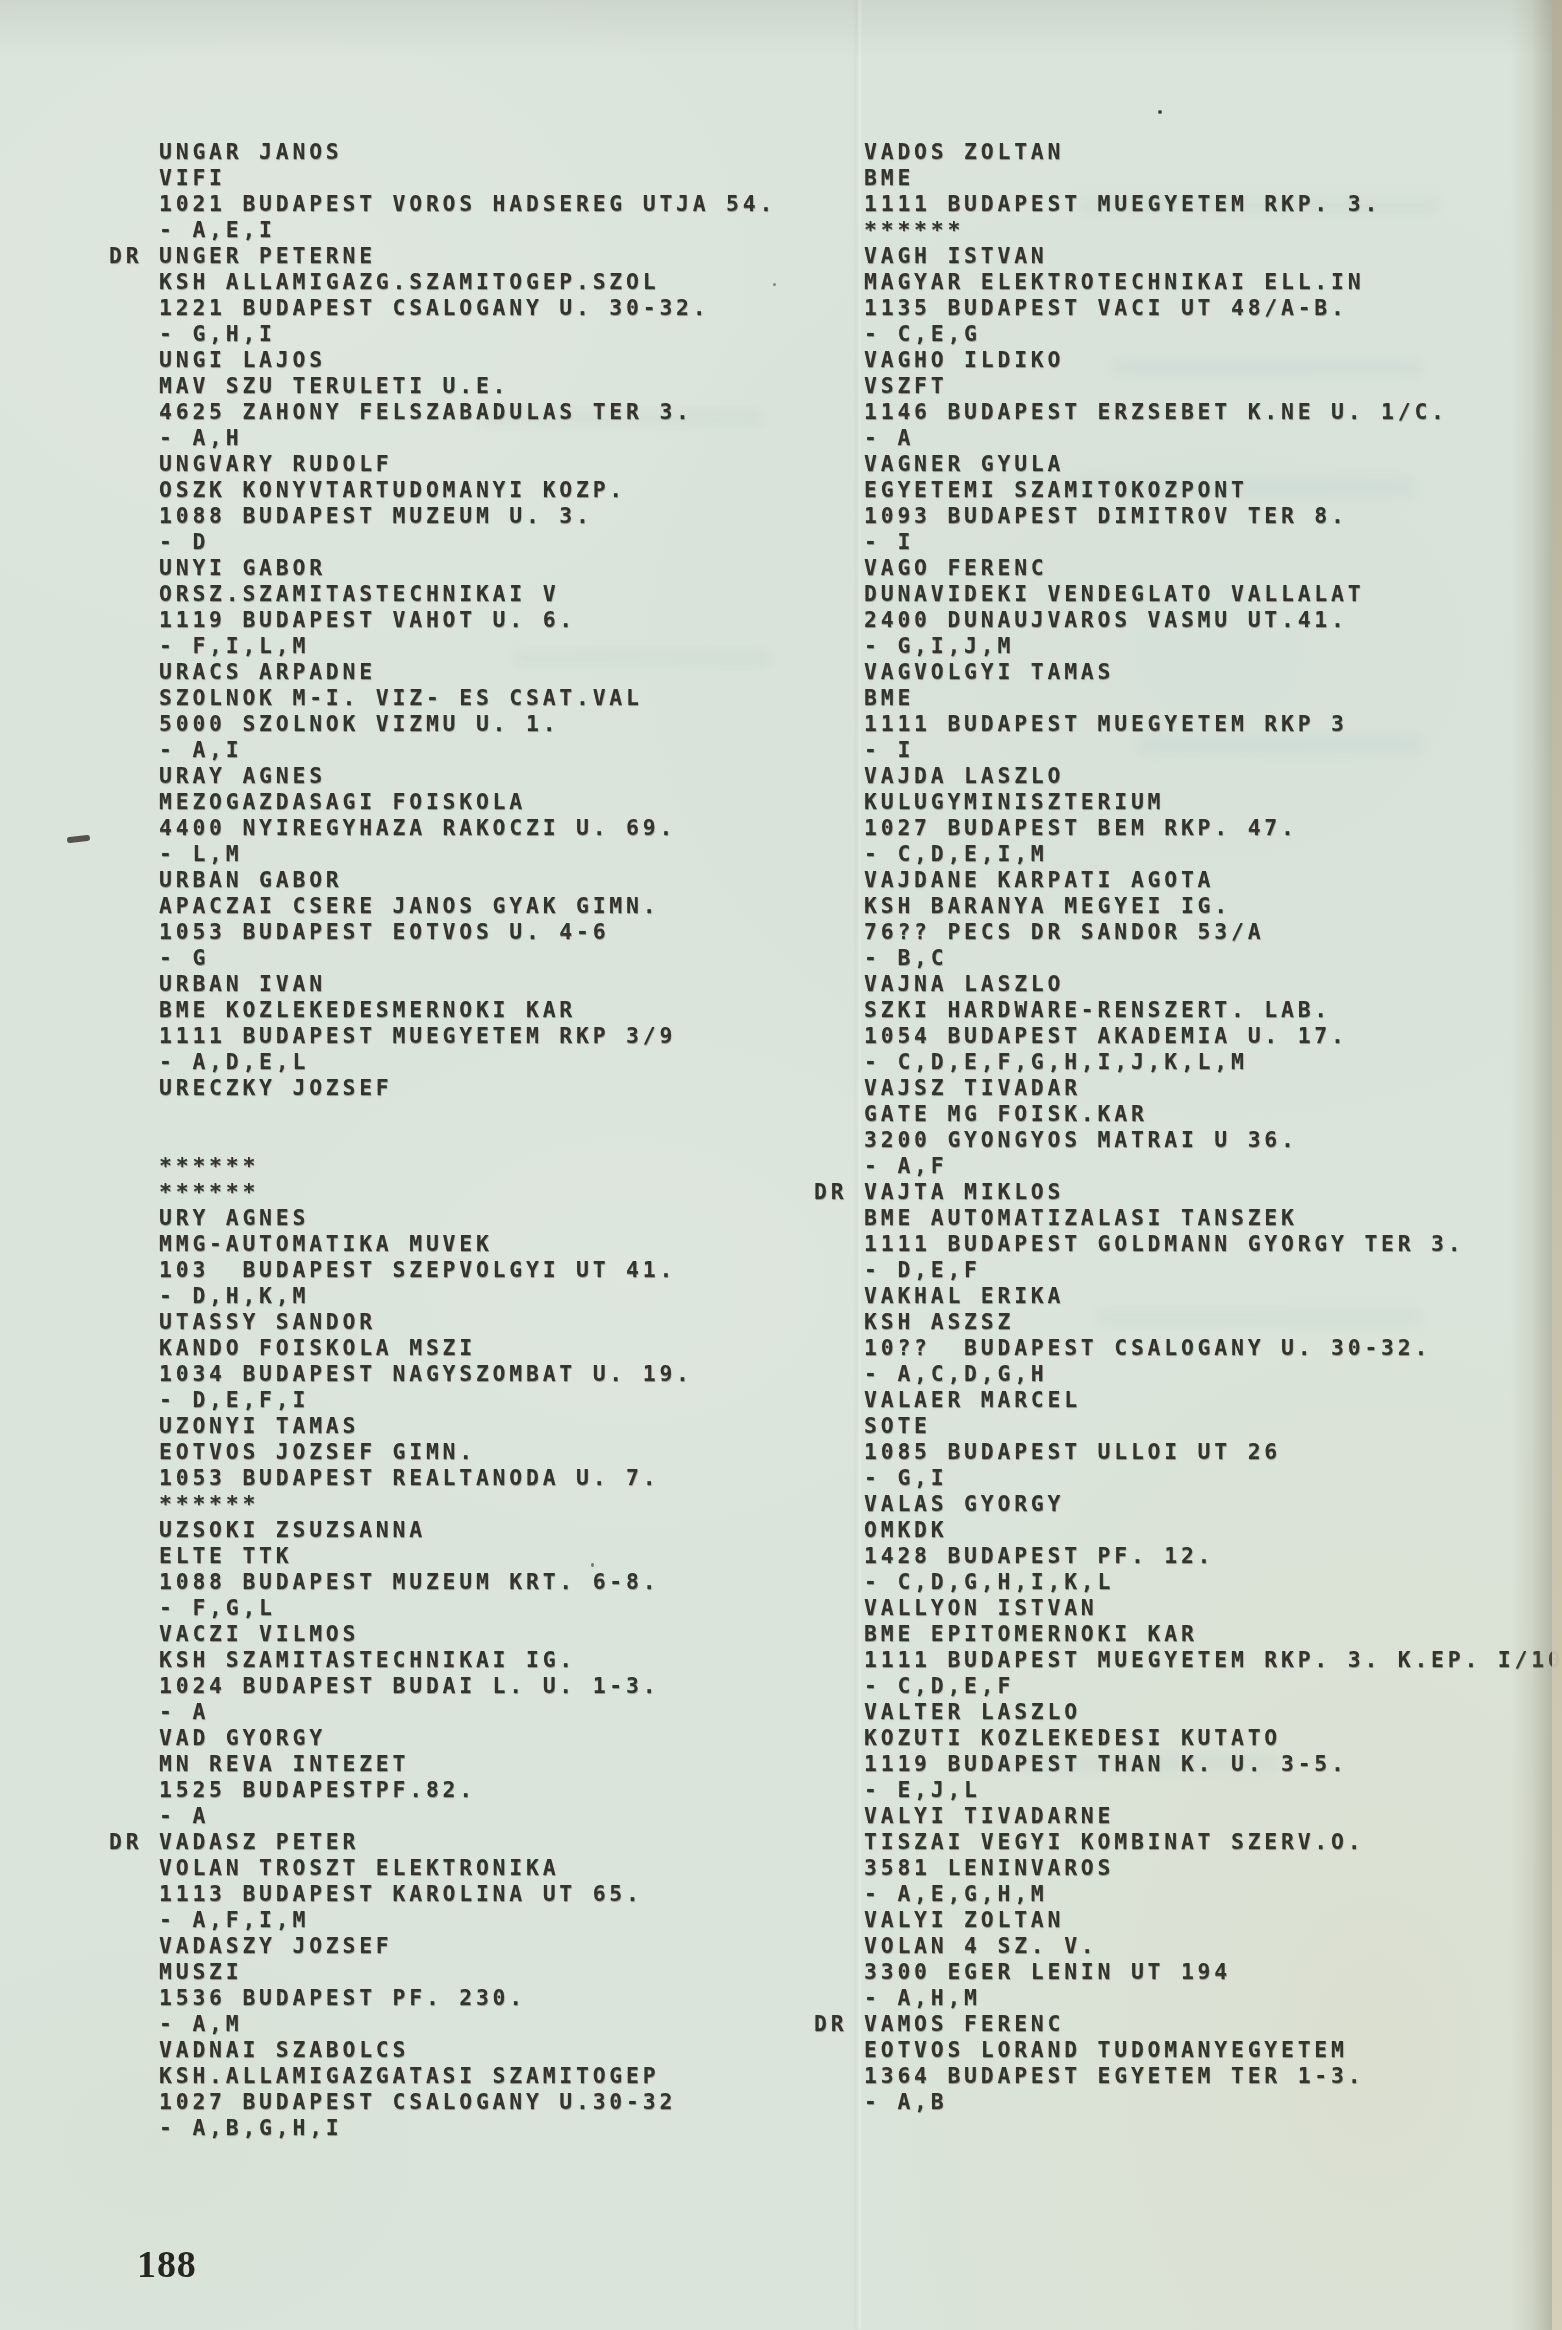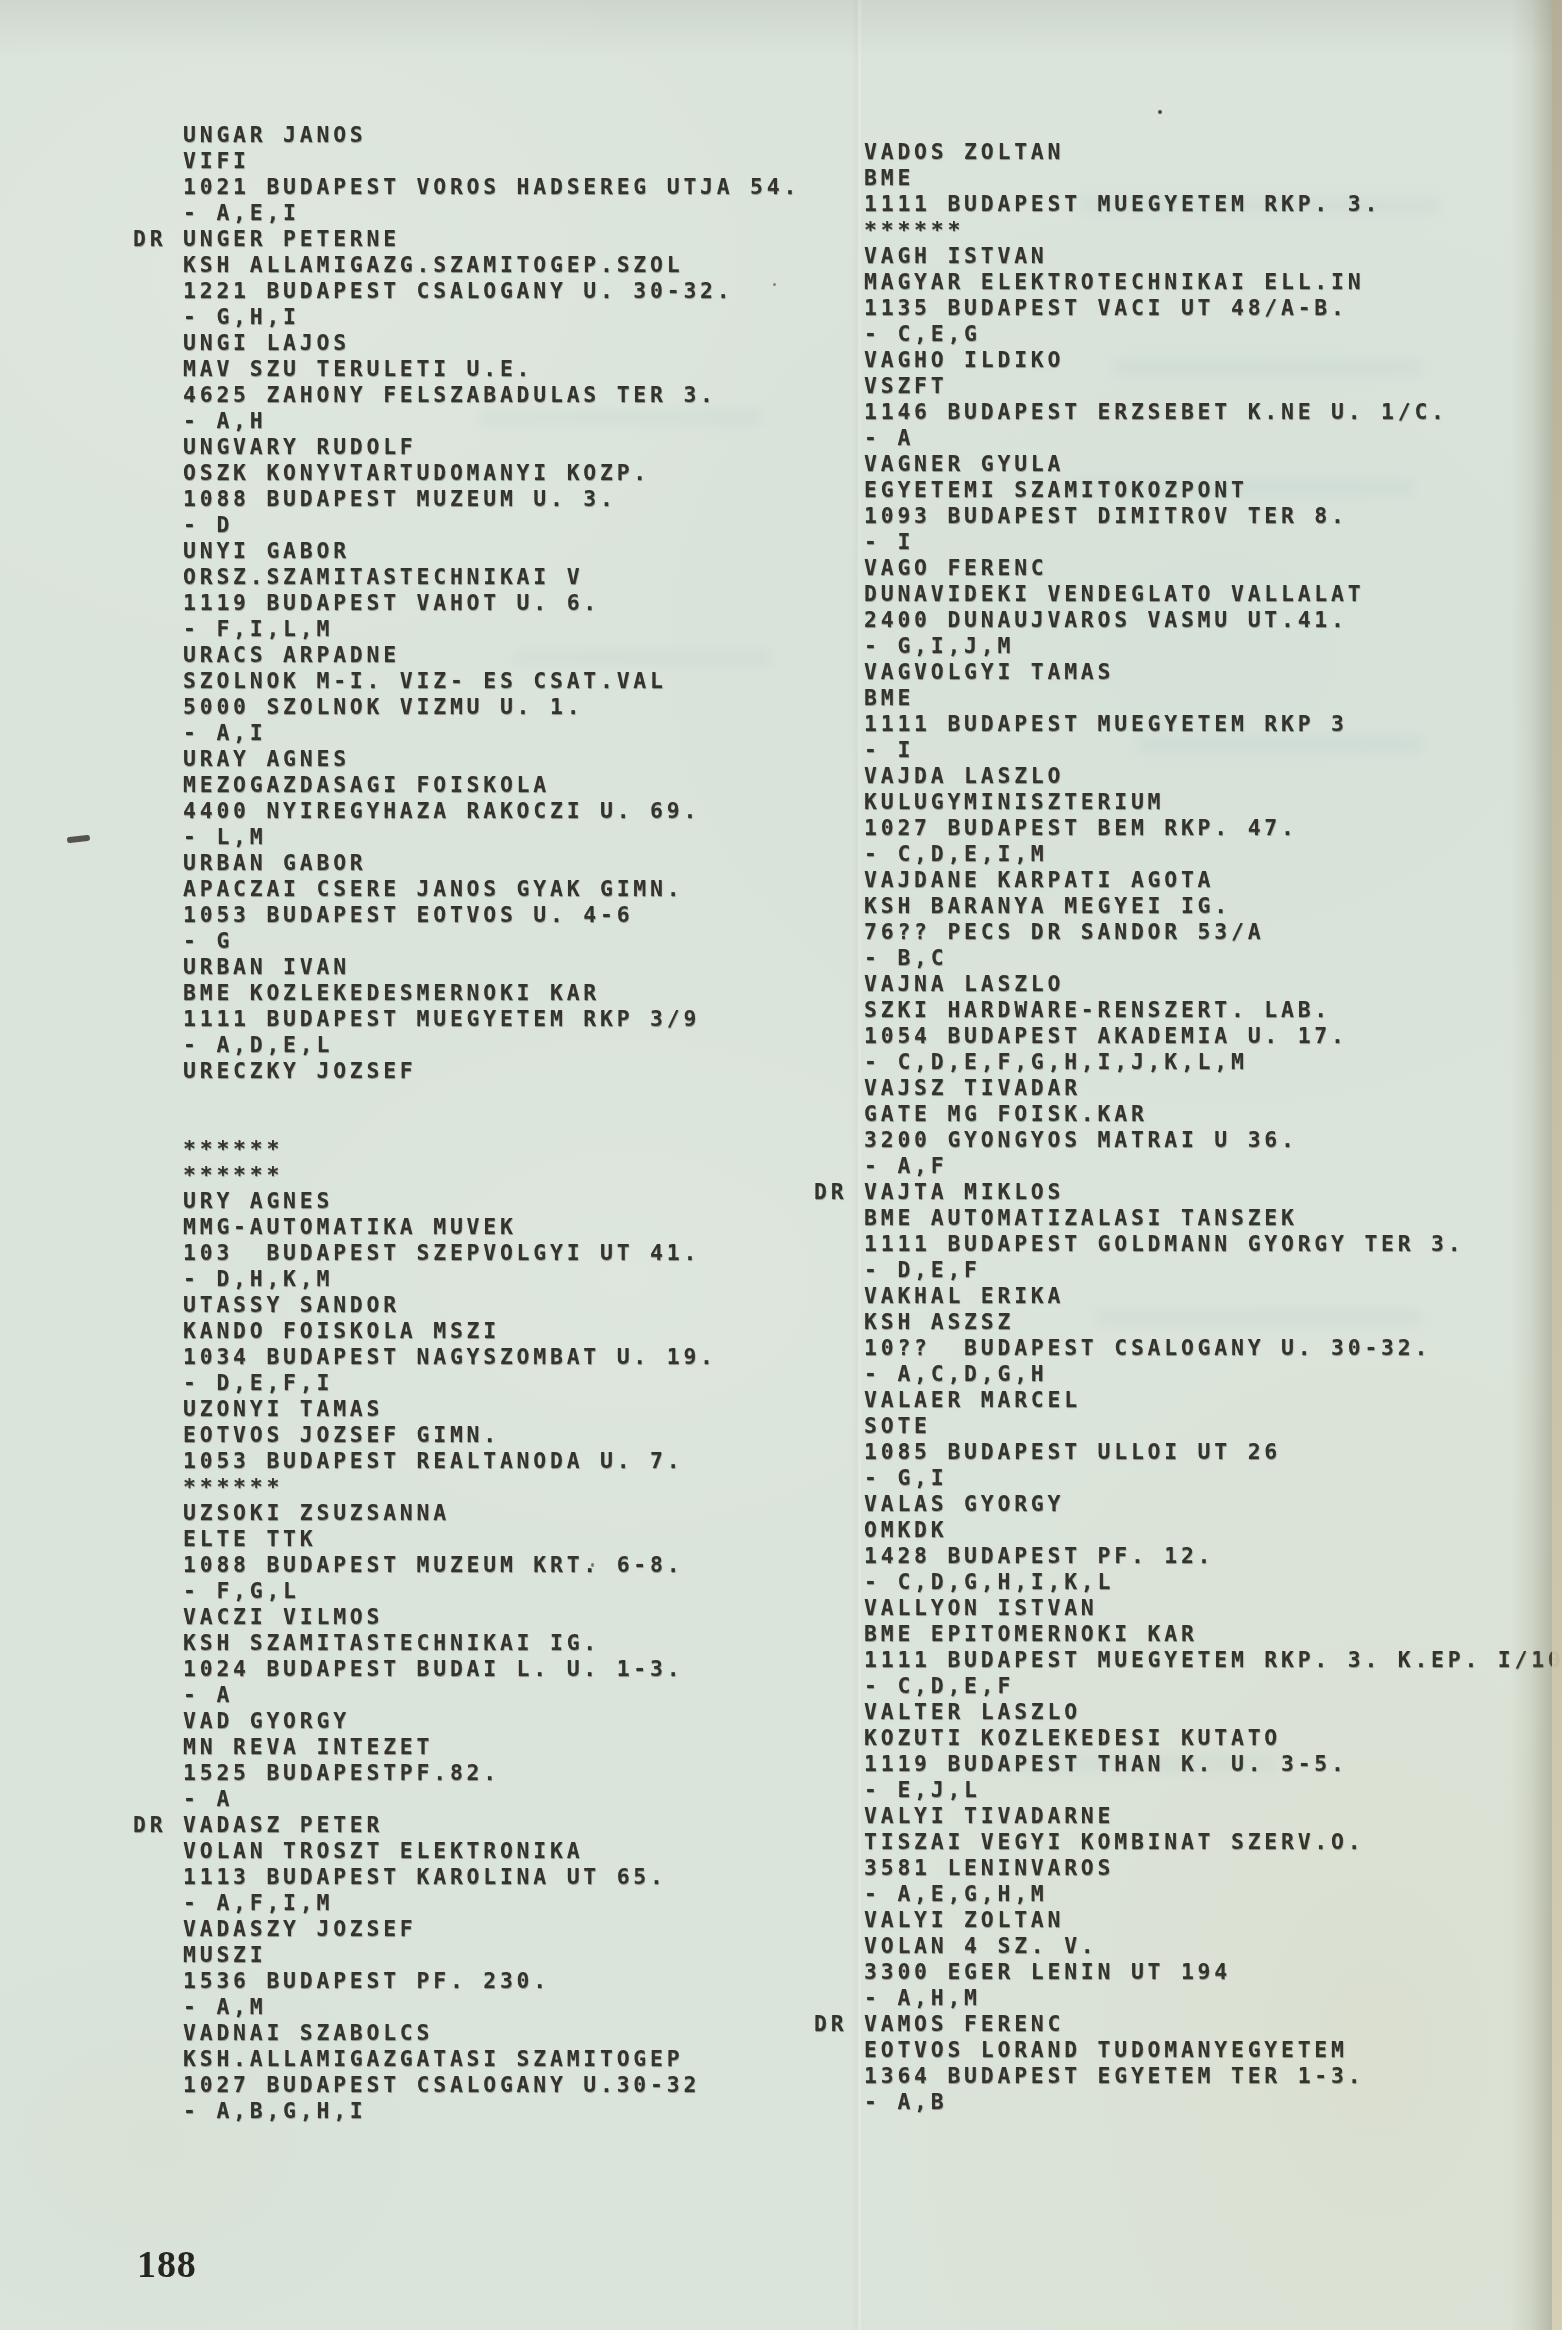--- a/index.html
+++ b/index.html
@@ -63,21 +63,21 @@
   .column {
     position: absolute;
     white-space: pre;
     font-size: 21.4px;
     line-height: 26px;
     letter-spacing: 3.8px;
     font-weight: 700;
     color: #34332d;
     text-shadow: 0.5px 0.5px 0.7px rgba(52,51,45,0.45);
   }
-  .column-left  { left: 109px; top: 122px; width: 694px; margin-left: 24px; }
+  .column-left  { left: 109px; top: 139px; width: 694px; }
   .column-right { left: 814px; top: 139px; width: 771px; }
   .tline { height: 26px; }
 
   .page-number {
     position: absolute; left: 137px; top: 2242px;
     font-family: "Liberation Serif", serif;
     font-weight: 700;
     font-size: 38px;
     letter-spacing: 0.9px;
     color: #26251f;

